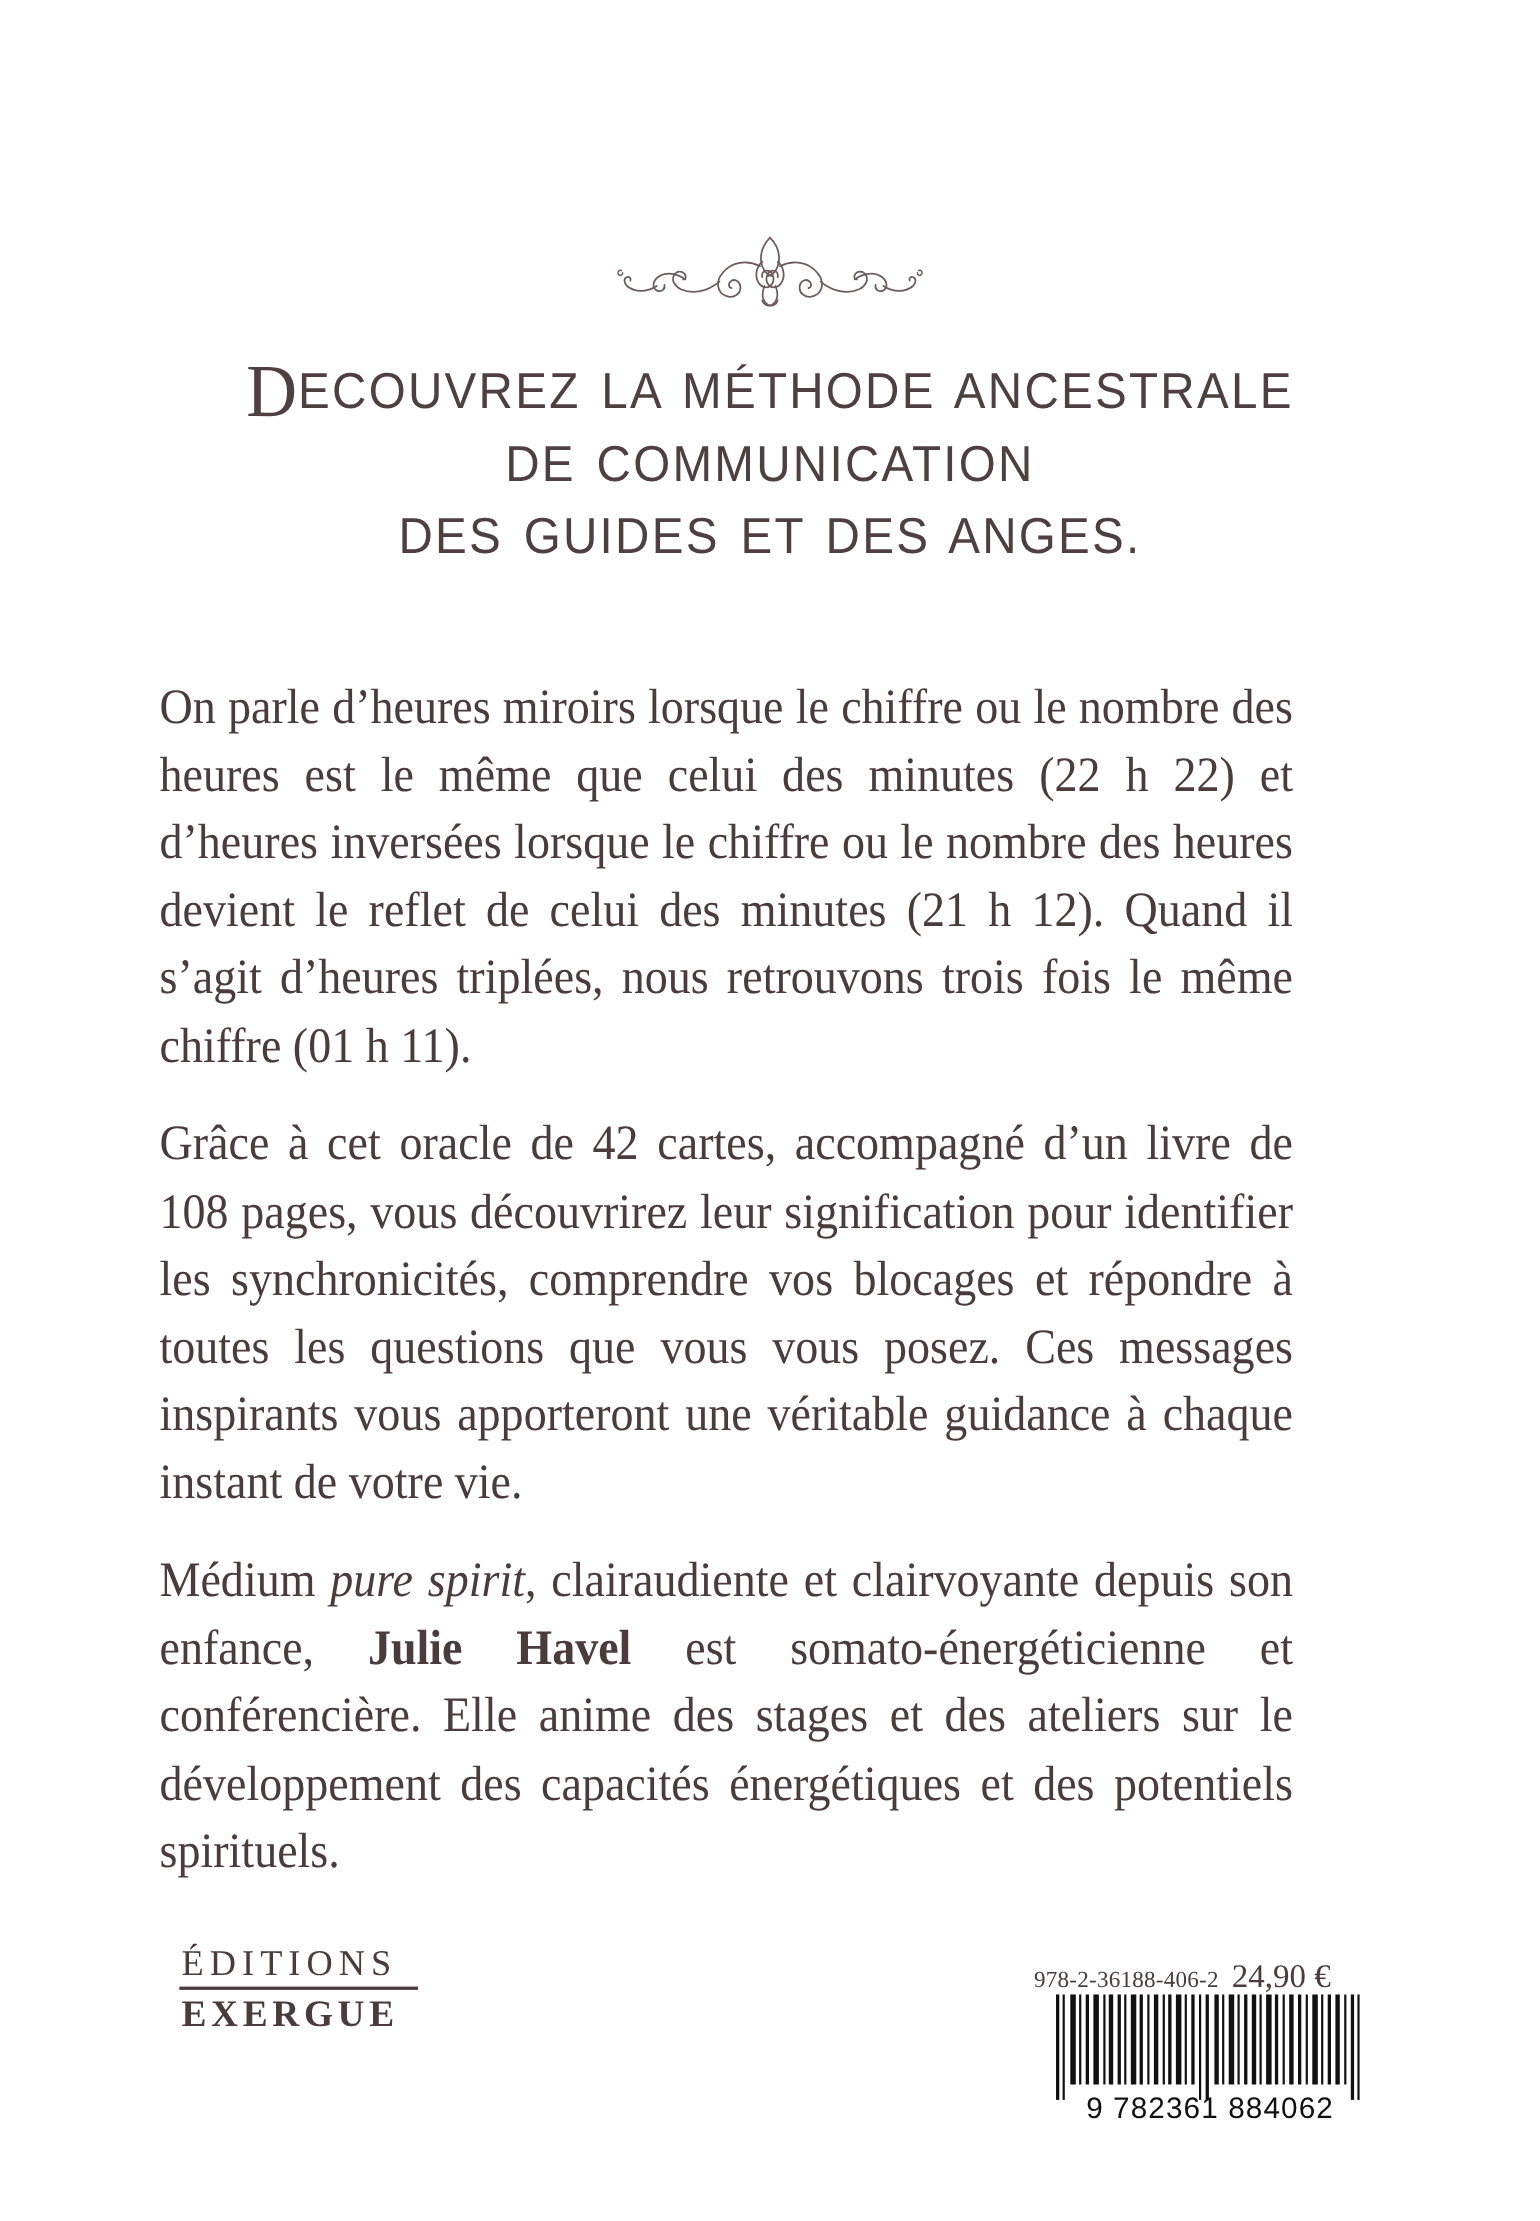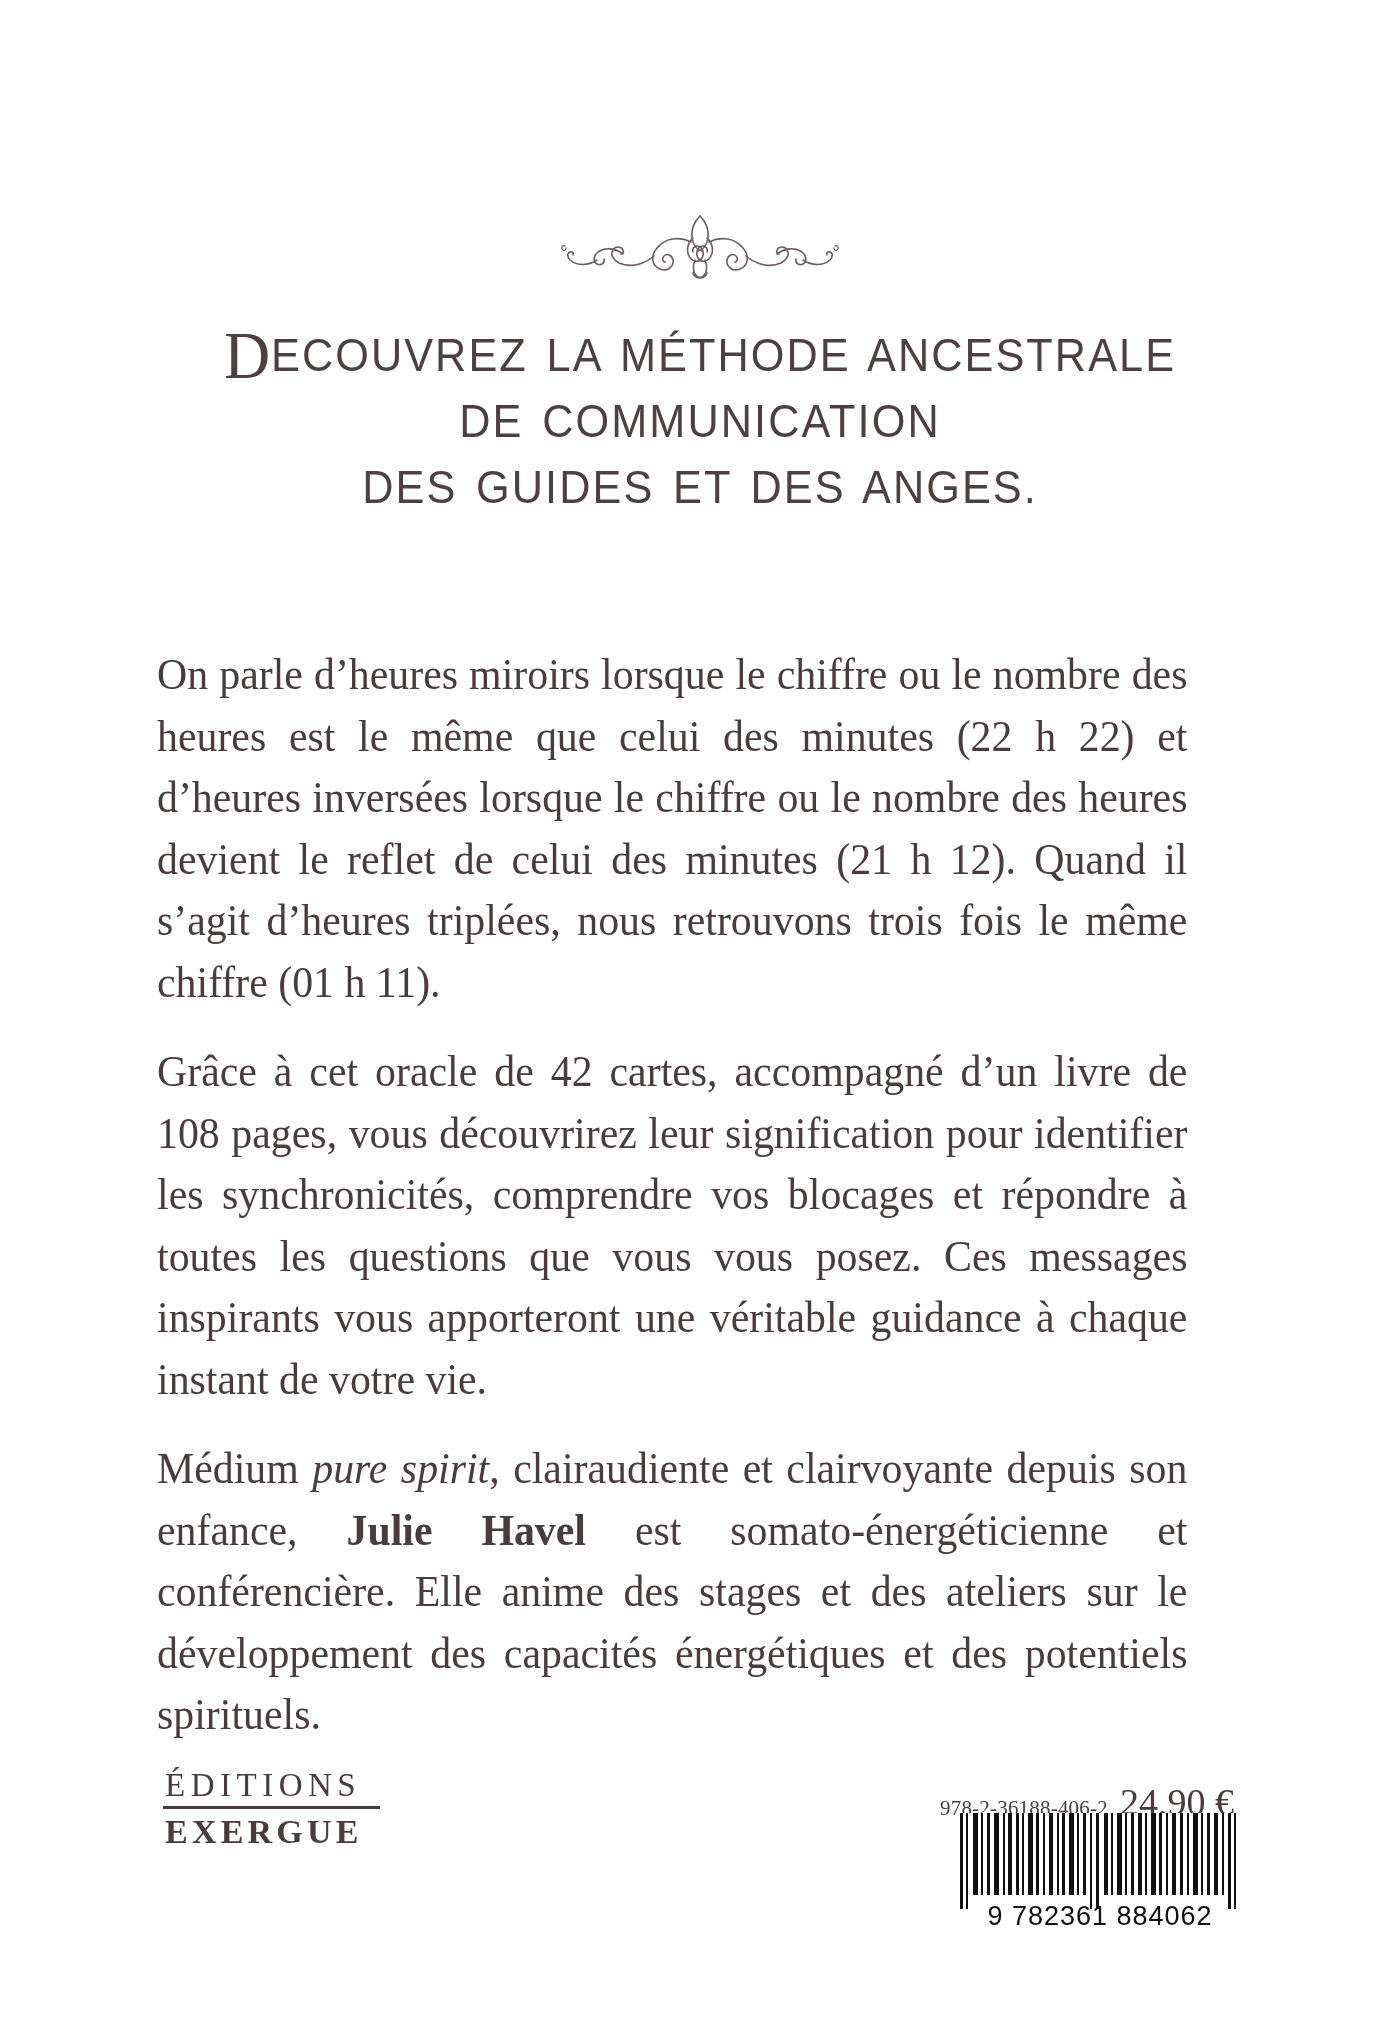--- a/index.html
+++ b/index.html
@@ -63,24 +63,23 @@
     position: relative;
     top: 7px;
     letter-spacing: 0;
     margin-right: 1px;
     font-weight: 400;
   }
 
   
   .body-copy {
     position: absolute;
-    left: 157px;
+    left: 145px;
     top: 612px;
     width: 1100px;
-    margin-top: 32px;
   }
   .para {
     font-family: "Liberation Serif", serif;
     font-size: 45px;
     line-height: 61.5px;
     color: #4a3b3d;
     text-align: justify;
     margin: 0 0 28px 0;
     transform: scaleX(0.93);
     transform-origin: 0 0;
@@ -145,21 +144,21 @@
   .isbn-text {
     font-family: "Liberation Serif", serif;
     font-size: 21px;
     color: #4a3b3d;
     letter-spacing: 0.2px;
     white-space: nowrap;
     text-align: right;
   }
   .price-text {
     font-family: "Liberation Serif", serif;
-    font-size: 38px;
+    font-size: 30px;
     color: #4a3b3d;
     white-space: nowrap;
   }
   .barcode-box {
     position: absolute;
     left: 956px;
     top: 1813px;
     width: 288px;
     height: 122px;
     background: #ffffff;

